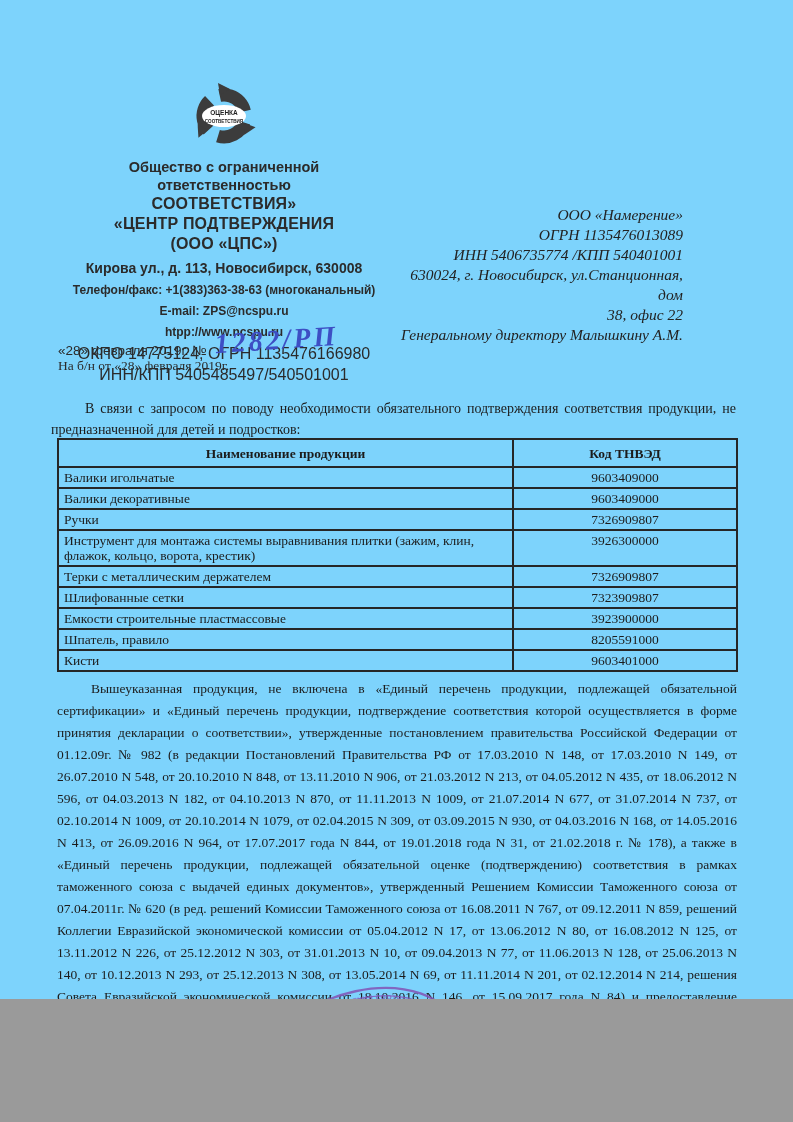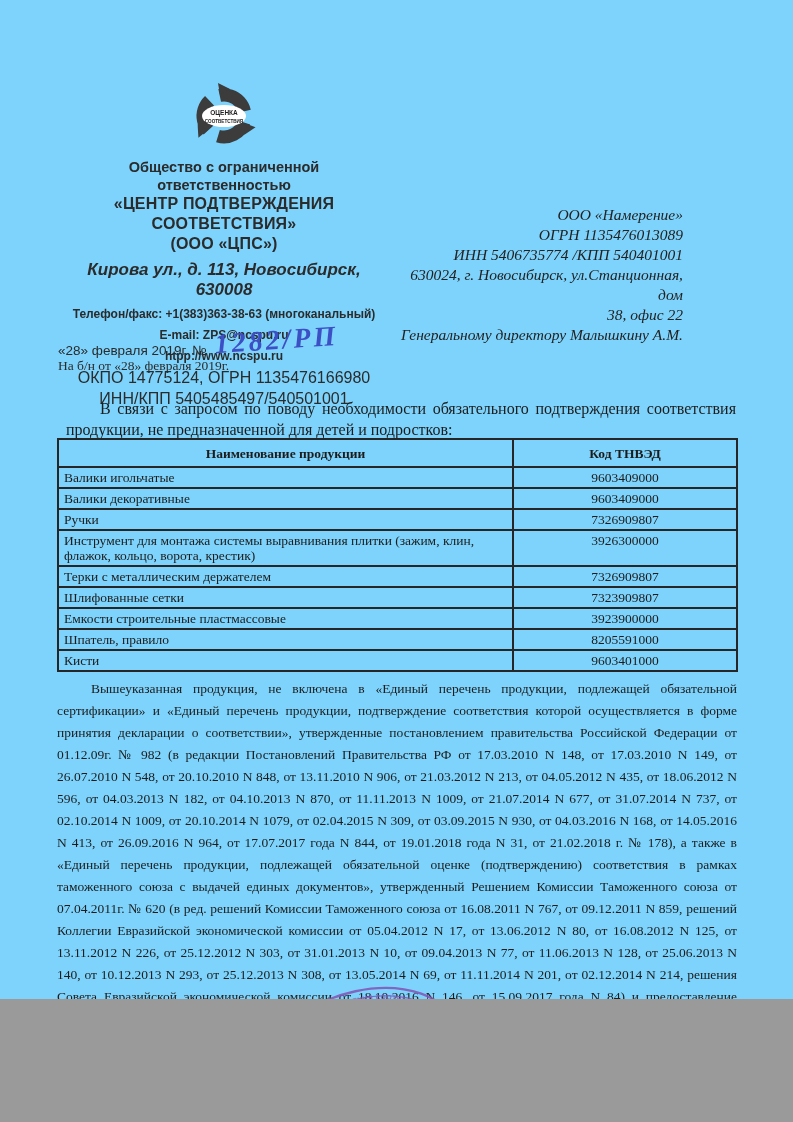--- a/index.html
+++ b/index.html
@@ -5,37 +5,37 @@
   html,body{margin:0;padding:0;background:#9a9a9a;}
   .page{position:relative;width:793px;height:999px;background:#7dd3fc;margin:0 auto;
         overflow:hidden;font-family:"Liberation Serif",serif;color:#1c1c1c;}
 
   
   .lh{position:absolute;left:58px;top:80px;width:332px;text-align:center;
       font-family:"Liberation Sans",sans-serif;color:#2b2b2b;}
   .lh .logo{display:block;margin:0 auto 6px auto;}
   .lh .org12{font-size:14.5px;font-weight:bold;line-height:18px;}
   .lh .org34{font-size:16px;font-weight:bold;line-height:20px;letter-spacing:.2px;}
-  .lh .addr{font-size:17px;font-weight:bold;margin-top:6px;font-style:italic;}
+  .lh .addr{font-size:14px;font-weight:bold;margin-top:6px;}
   .lh .small{font-size:12px;font-weight:bold;margin-top:7px;}
   .lh .codes{font-size:16px;font-weight:normal;margin-top:6px;}
   .dateline{position:absolute;left:58px;top:330px;font-family:"Liberation Sans",sans-serif;
             font-size:13.5px;color:#2b2b2b;white-space:nowrap;}
   .handnum{display:inline-block;font-family:"Liberation Serif",serif;font-style:italic;
            font-weight:600;font-size:28px;color:#3d4fc4;letter-spacing:3px;
            transform:rotate(-4deg) translateY(-6px);margin-left:8px;}
   .refline{position:absolute;left:58px;top:358px;font-family:Liberation Serif, serif;
            font-size:13.5px;color:#2b2b2b;}
 
   
   .recipient{position:absolute;right:110px;top:205px;width:300px;text-align:right;
              font-style:italic;font-size:15.5px;line-height:20px;color:#222;}
 
   
-  .intro{position:absolute;left:66px;right:57px;top:398px;font-size:16px;line-height:21px;
+  .intro{position:absolute;left:51px;right:57px;top:398px;font-size:14px;line-height:21px;
          text-align:justify;text-indent:34px;}
   table.products{position:absolute;left:57px;top:438px;width:681px;border-collapse:collapse;}
   table.products th,table.products td{border:2px solid #262626;font-size:13.5px;
          line-height:15px;padding:2px 5px;}
   table.products th{font-weight:bold;text-align:center;height:22px;}
   table.products td.code{text-align:center;width:212px;}
 
   
   .bodyflow{position:absolute;left:57px;right:56px;top:678px;}
   .announce{text-align:center;font-size:14px;margin:0 0 2px 0;}
@@ -61,22 +61,22 @@
         <path d="M -6 -33 L 6 -27 L -4 -21 Z" fill="#3c3c3c" transform="rotate(120)"></path>
         <path d="M -6 -33 L 6 -27 L -4 -21 Z" fill="#3c3c3c" transform="rotate(240)"></path>
         <path d="M -6 -33 L 6 -27 L -4 -21 Z" fill="#3c3c3c"></path>
         <ellipse rx="22" ry="11" fill="#ffffff"></ellipse>
         <text y="-1" text-anchor="middle" font-family="Liberation Sans, sans-serif" font-size="6.5" font-weight="bold" fill="#222">ОЦЕНКА</text>
         <text y="6.5" text-anchor="middle" font-family="Liberation Sans, sans-serif" font-size="4.6" font-weight="bold" fill="#222">СООТВЕТСТВИЯ</text>
       </g>
     </svg>
     <div class="org12">Общество с ограниченной</div>
     <div class="org12">ответственностью</div>
+    <div class="org34">СООТВЕТСТВИЯ»</div>
     <div class="org34">«ЦЕНТР ПОДТВЕРЖДЕНИЯ</div>
-    <div class="org34">СООТВЕТСТВИЯ»</div>
     <div class="org34">(ООО «ЦПС»)</div>
     <div class="addr">Кирова ул., д. 113, Новосибирск, 630008</div>
     <div class="small">Телефон/факс: +1(383)363-38-63 (многоканальный)</div>
     <div class="small">E-mail: ZPS@ncspu.ru</div>
     <div class="small">htpp://www.ncspu.ru</div>
     <div class="codes">ОКПО 14775124, ОГРН 1135476166980</div>
     <div class="codes" style="margin-top:3px;">ИНН/КПП 5405485497/540501001</div>
   </div>
 
   <div class="dateline">

